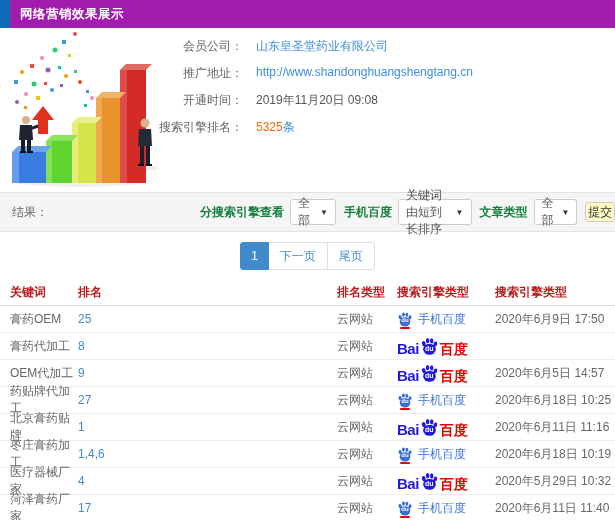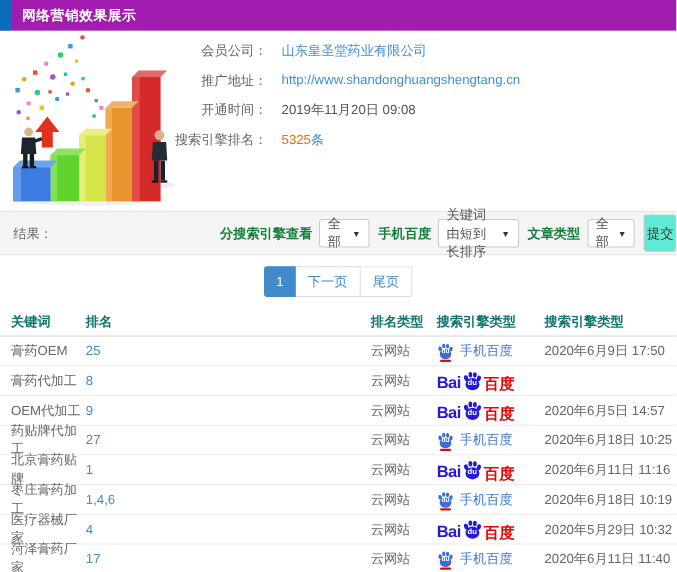--- a/index.html
+++ b/index.html
@@ -27,36 +27,36 @@
     display:flex; align-items:center; padding-left:12px; position:relative; }
   .result-label { color:#666; }
   .filter-group { position:absolute; left:200px; right:0; display:flex; align-items:center; }
   .filter-label { font-weight:bold; color:#15803d; margin:0 6px 0 8px; white-space:nowrap; }
   .select-box { background:#fff; border:1px solid #ccc; border-radius:3px; height:26px; display:flex;
     align-items:center; justify-content:space-between; padding:0 7px; color:#555; cursor:pointer; }
   .select-box .caret { font-size:8px; color:#333; margin-left:8px; }
   .sel-engine { width:66px; }
   .sel-sort { width:112px; }
   .sel-article { width:54px; }
-  .submit-btn { margin-left:8px; height:34px; width:48px; background:#5eead4; border:1px solid #ccc;
+  .submit-btn { margin-left:8px; height:20px; width:48px; background:#fef9c3; border:1px solid #ccc;
     border-radius:3px; color:#333; font-size:12px; cursor:pointer; }
 
   
   .pagination-wrap { height:48px; display:flex; align-items:center; justify-content:center; background:#fff; }
   .pager { display:flex; }
   .page-btn { min-width:28px; height:28px; line-height:26px; text-align:center; padding:0 11px;
     border:1px solid #ddd; border-left:none; background:#fff; color:#428bca; cursor:pointer; white-space:nowrap; }
   .page-btn.first { border-left:1px solid #ddd; border-radius:3px 0 0 3px; padding:0 10px; }
   .page-btn.last { border-radius:0 3px 3px 0; }
   .page-btn.active { background:#428bca; border-color:#428bca; color:#fff; }
 
   
   .table { width:100%; }
   .t-row { display:flex; align-items:center; height:27px; border-bottom:1px solid #ededed; }
-  .t-row.t-head { height:26px; border-bottom:1px solid #d9d9d9; font-weight:bold; color:#0f766e; }
+  .t-row.t-head { height:26px; border-bottom:1px solid #d9d9d9; font-weight:bold; color:#b91c1c; }
   .c-keyword { width:78px; padding-left:10px; }
   .c-rank { width:259px; }
   .c-rank a, .rank-link { color:#428bca; text-decoration:none; cursor:pointer; }
   .c-ranktype { width:60px; }
   .c-engine { width:98px; display:flex; align-items:center; }
   .c-time { flex:1; }
 
   
   .baidu-logo { display:inline-flex; align-items:flex-end; line-height:1; }
   .bd-bai { color:#2319dc; font-weight:bold; font-size:15px; letter-spacing:-.5px; }

